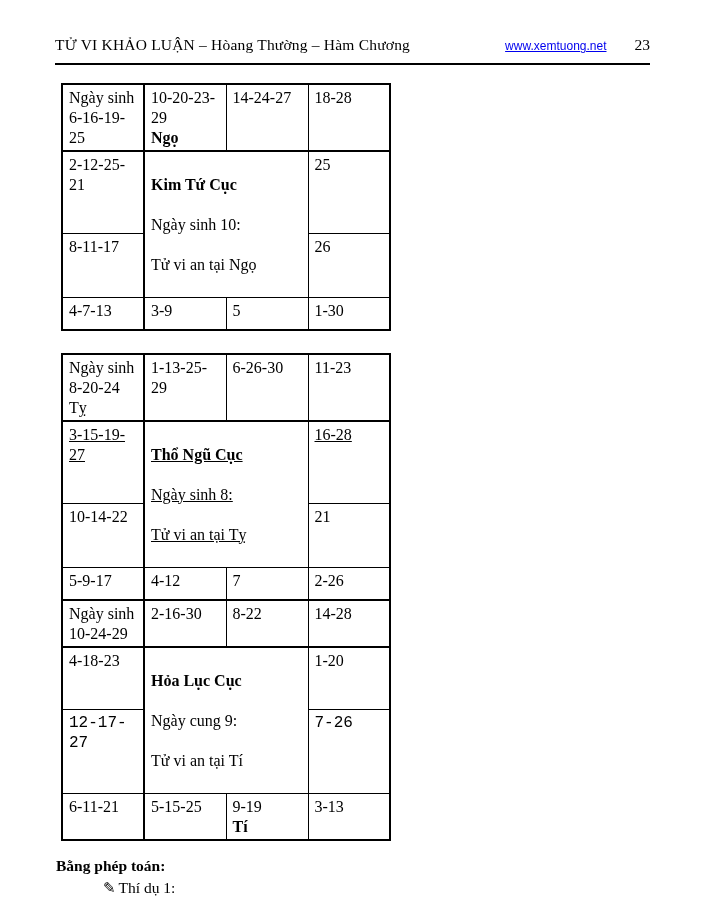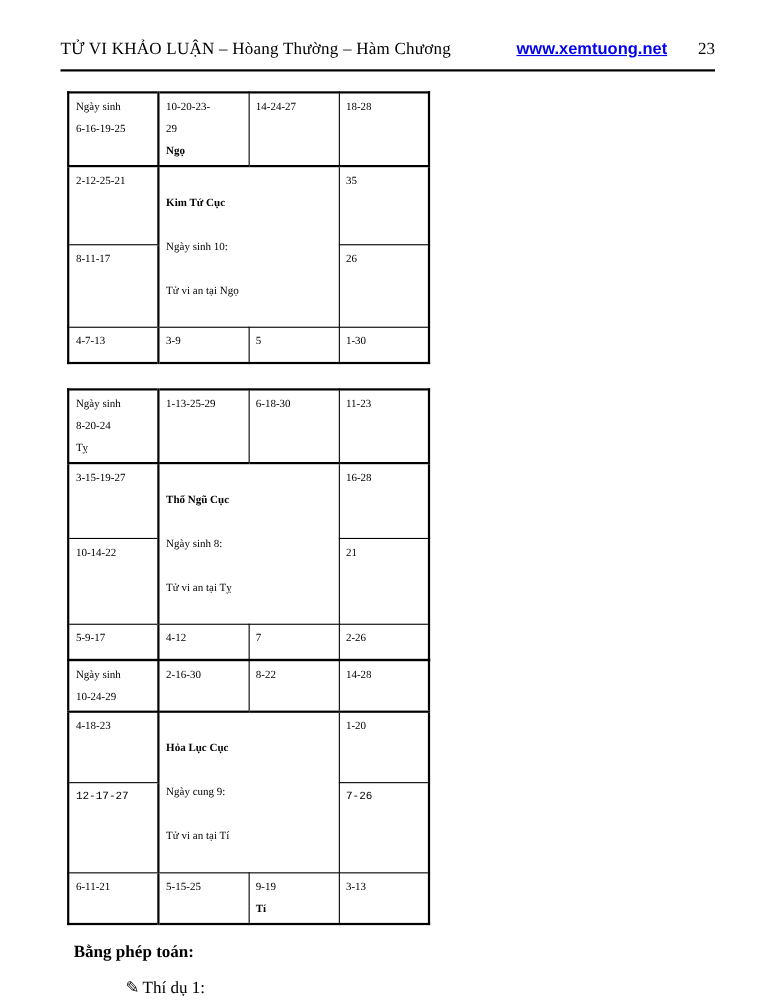--- a/index.html
+++ b/index.html
@@ -11,50 +11,50 @@
     overflow:hidden;
   }
   .page { padding:36px 55px 0 55px; }
 
   
   .header-row { display:flex; justify-content:space-between; align-items:flex-end; }
   .header-title { white-space:nowrap; letter-spacing:0.2px; }
   .header-right { display:flex; align-items:baseline; gap:28px; }
   .site-link {
     font-family:"Liberation Sans", sans-serif;
-    font-weight:bold; font-size:15px;
+    font-weight:normal; font-size:12px;
     color:#0000ee; text-decoration:underline; cursor:pointer;
   }
   .rule { border:none; border-top:2px solid #000; margin:9px 0 0 0; }
 
   
   table.cuc {
     border-collapse:collapse; table-layout:fixed;
     width:330px; margin-left:6px;
     border:2px solid #000;
   }
   table.cuc td {
     border:1px solid #000;
     vertical-align:top;
     padding:3px 4px 2px 6px;
     white-space:pre-line;
     line-height:20px;
-    font-size:10px;
+    font-size:16px;
     overflow:hidden;
   }
   table.cuc tr.hdr td { border-bottom-width:2px; }
   table.cuc td.c1 { border-right-width:2px; }
   .b { font-weight:bold; }
   #table1 { margin-top:18px; }
   #table2 { margin-top:22px; }
   #table3 { margin-top:-2px; }
 
   
   .notes { margin-top:14px; }
-  .notes p { margin:12px; line-height:21px;font-family:Liberation Serif, serif; }
+  .notes p { margin:1px; line-height:21px;font-family:Liberation Serif, serif; }
   .ind { padding-left:47px; }
   .pencil { font-size:15px; margin-right:3px; display:inline-block; }
 </style>
 </head>
 <body>
 
 <div class="page">
 
   <div class="header-row">
     <span class="header-title">TỬ VI KHẢO LUẬN – Hòang Thường – Hàm Chương</span>
@@ -75,21 +75,21 @@
       <td>14-24-27</td>
       <td>18-28</td>
     </tr>
     <tr style="height:34px;">
       <td class="c1">2-12-25-21</td>
       <td colspan="2" rowspan="2">
         <div class="b">Kim Tứ Cục</div>
         <div>Ngày sinh 10:</div>
         <div>Tử vi an tại Ngọ</div>
       </td>
-      <td>35</td>
+      <td>25</td>
     </tr>
     <tr style="height:36px;">
       <td class="c1">8-11-17</td>
       <td>26</td>
     </tr>
     <tr style="height:32px;padding-left:17px;">
       <td class="c1">4-7-13</td>
       <td>3-9</td>
       <td>5</td>
       <td>1-30</td>
@@ -97,24 +97,24 @@
   </tbody>
     </table>
 
   <table class="cuc" id="table2">
     <tbody>
         <tr class="hdr" style="height:53px;">
       <td class="c1">Ngày sinh
 8-20-24
 Tỵ</td>
       <td>1-13-25-29</td>
-      <td>6-18-30</td>
+      <td>6-26-30</td>
       <td>11-23</td>
     </tr>
-    <tr style="height:32px;">
+    <tr style="height:32px;text-decoration:underline;">
       <td class="c1">3-15-19-27</td>
       <td colspan="2" rowspan="2">
         <div class="b">Thổ Ngũ Cục</div>
         <div>Ngày sinh 8:</div>
         <div>Tử vi an tại Tỵ</div>
       </td>
       <td>16-28</td>
     </tr>
     <tr style="height:36px;">
       <td class="c1">10-14-22</td>

